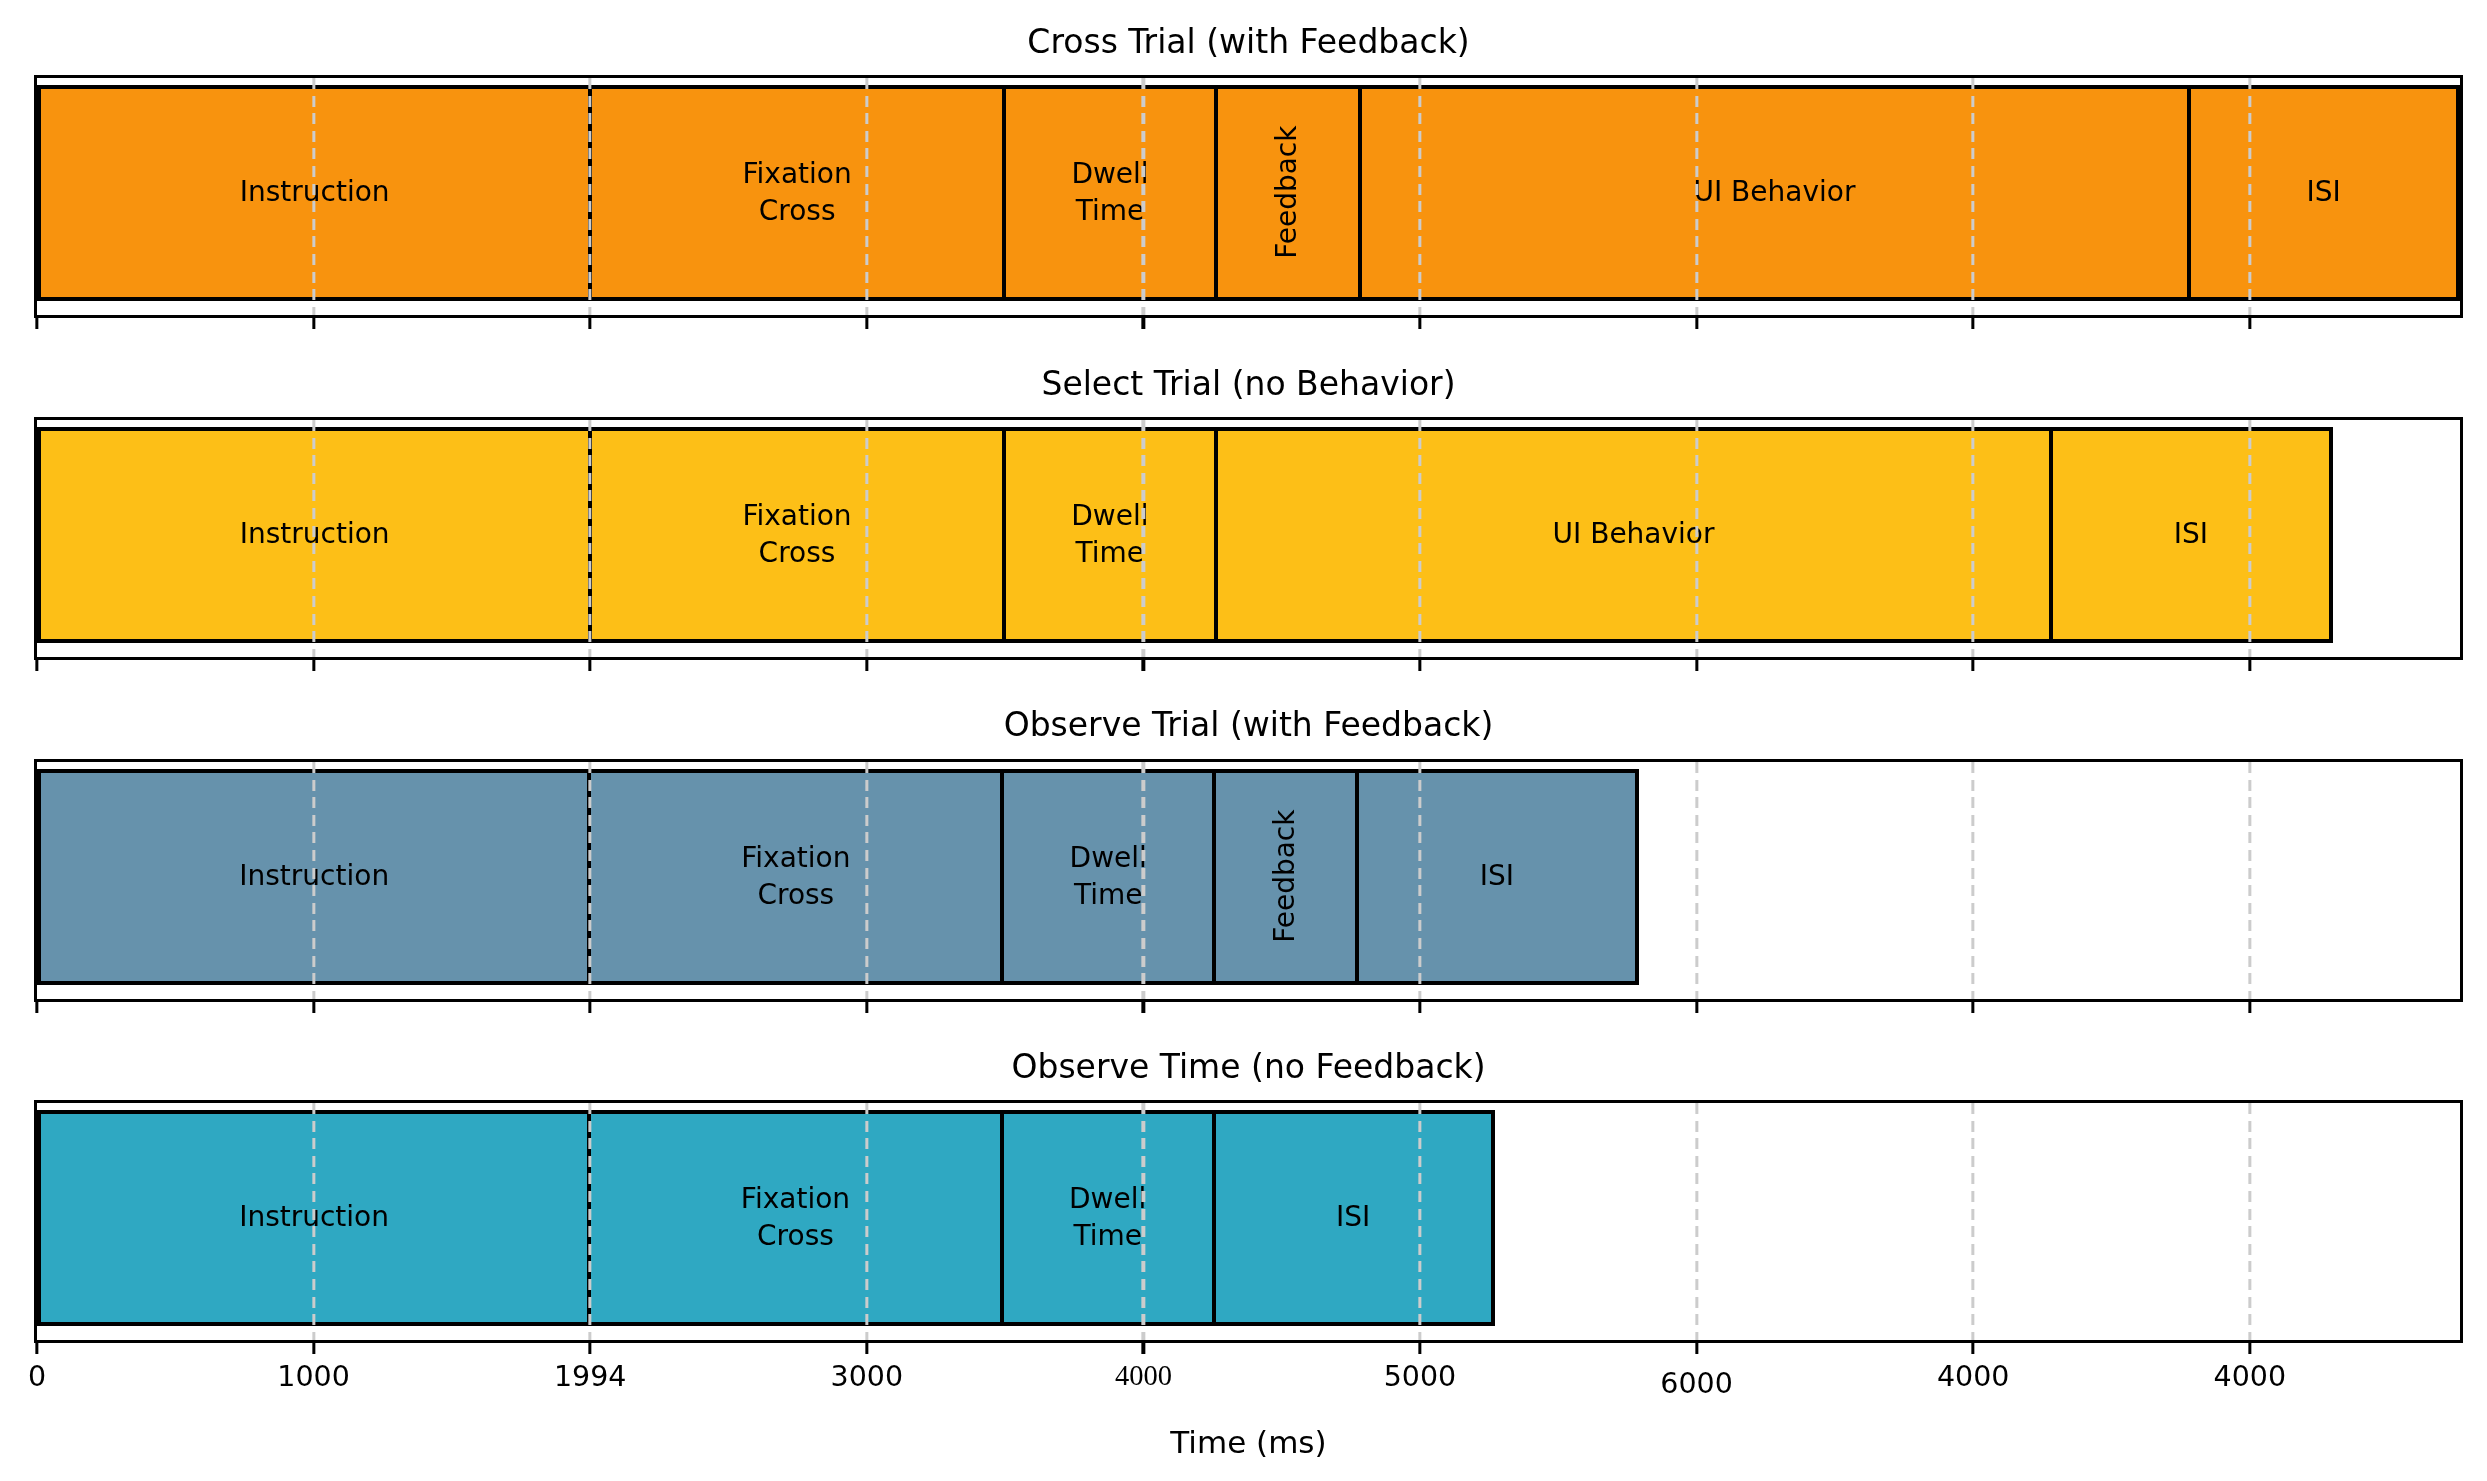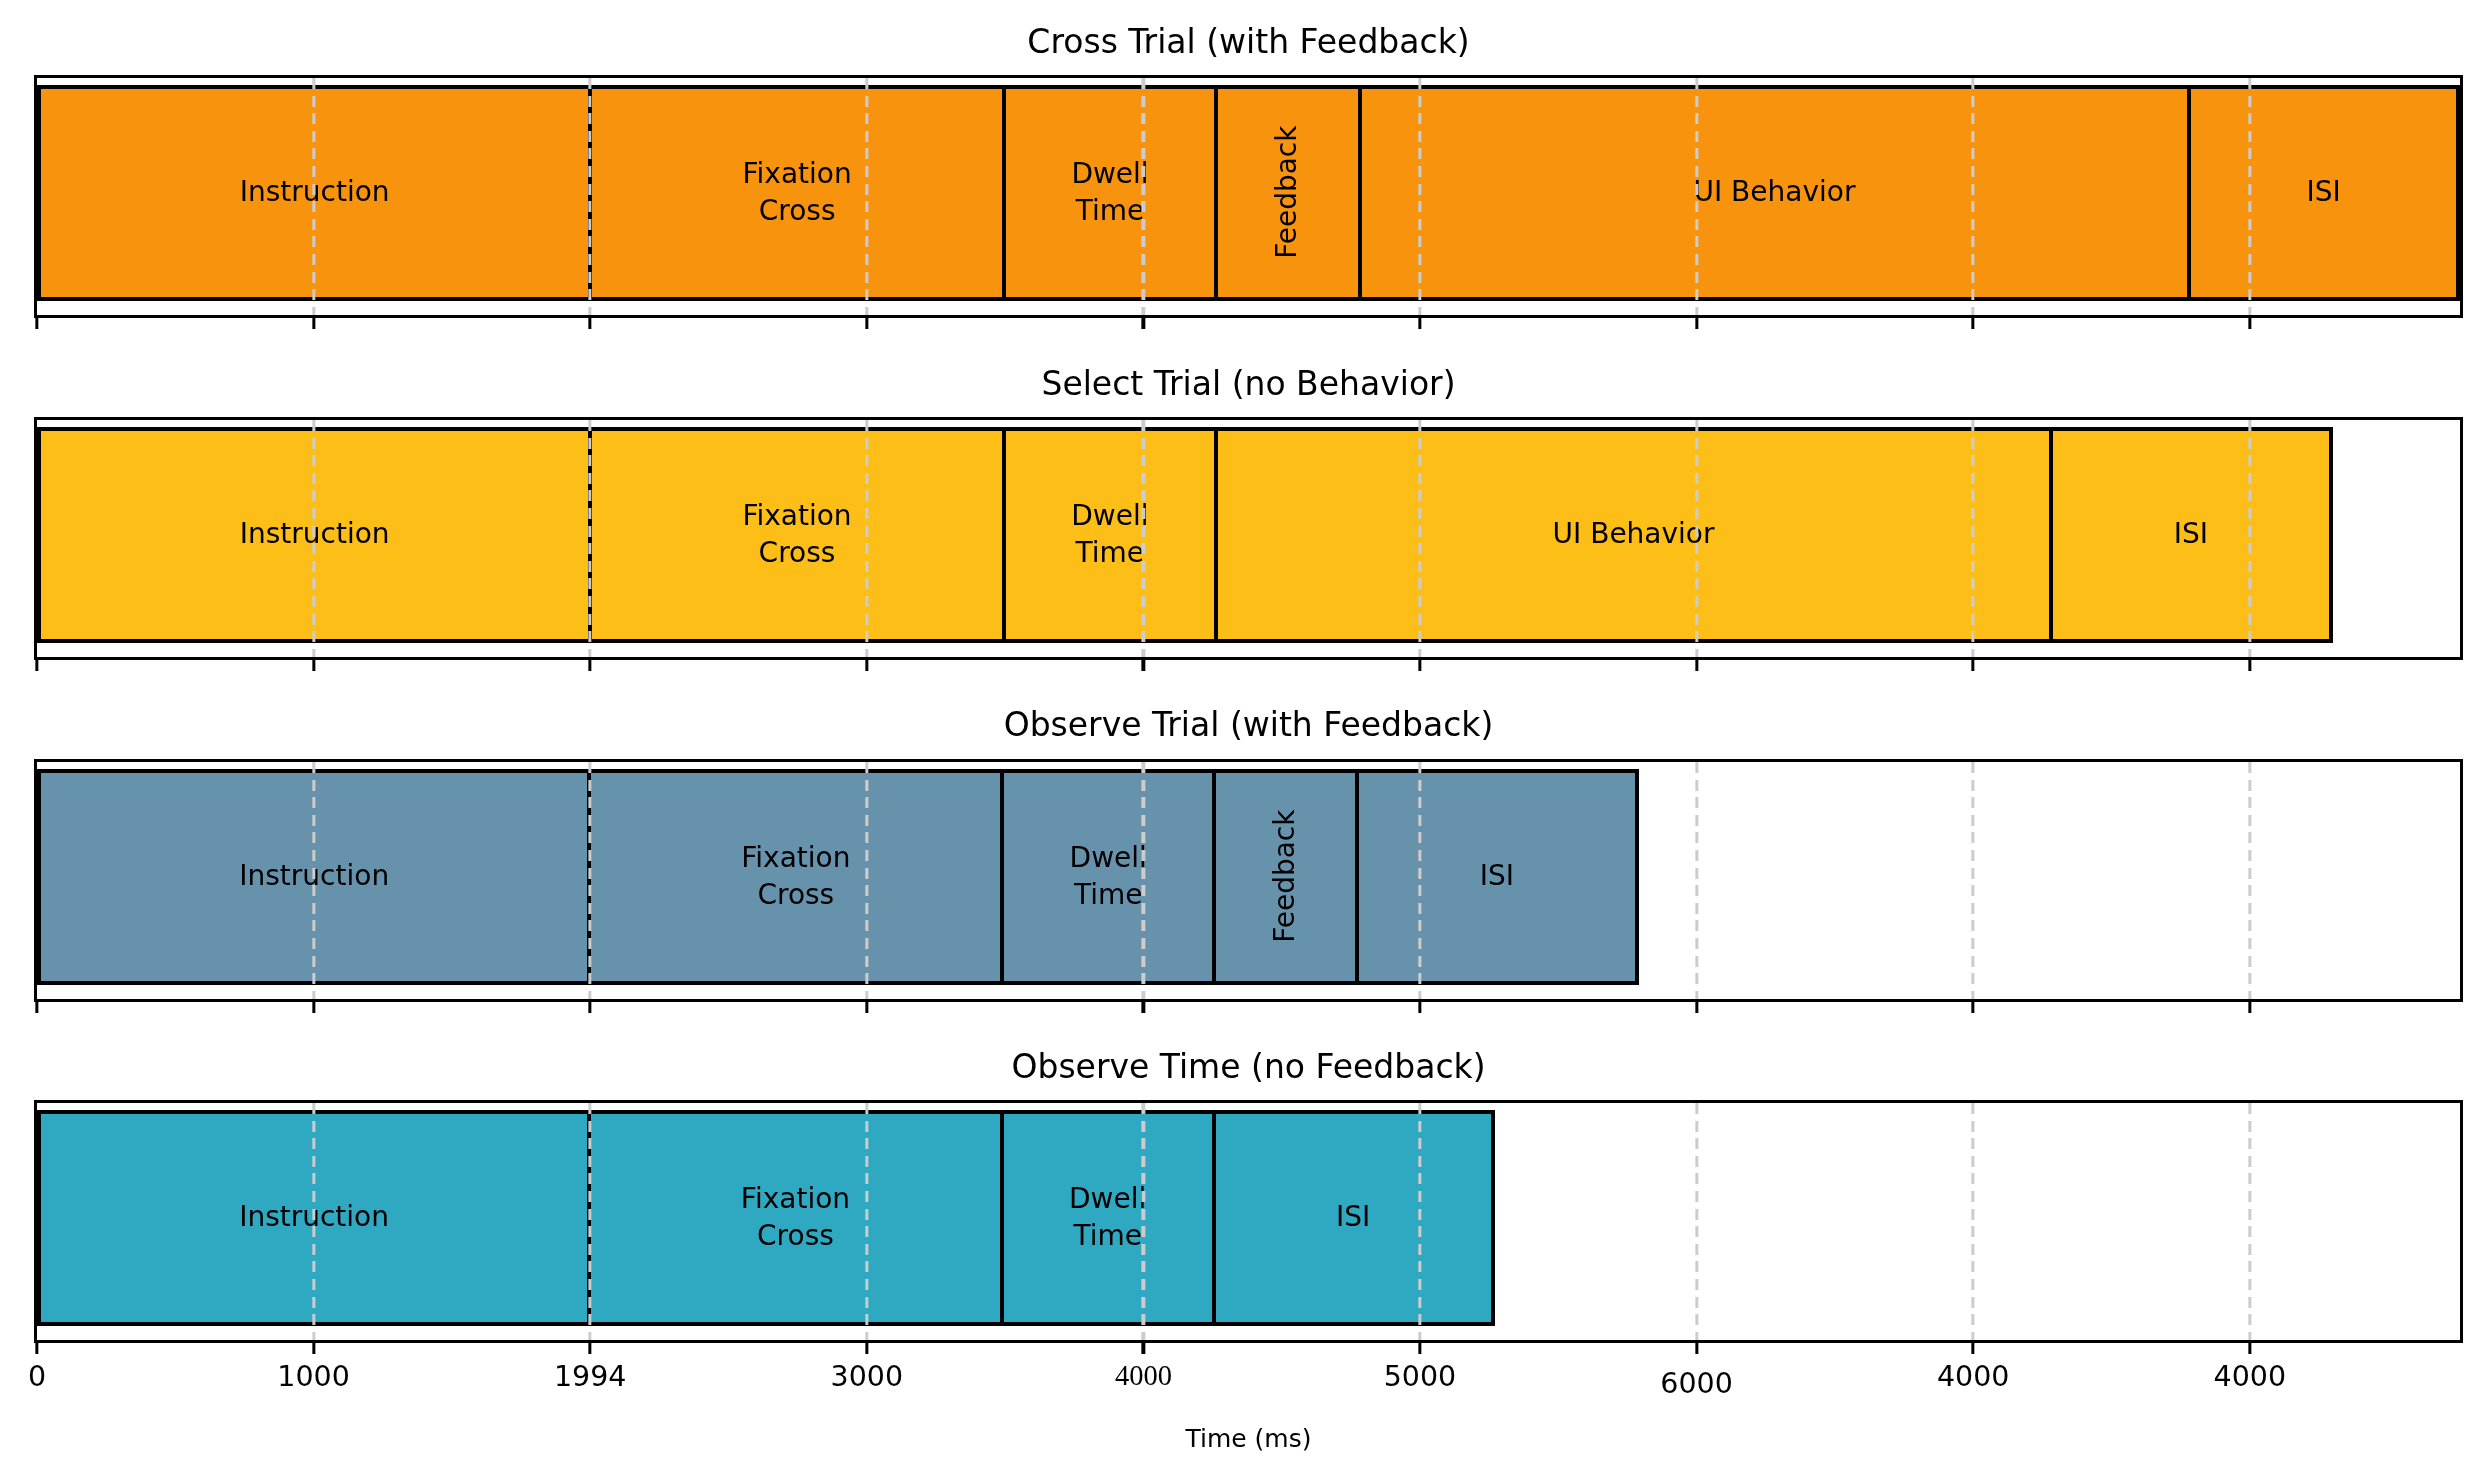--- a/index.html
+++ b/index.html
@@ -37,21 +37,21 @@
   .xtick{
     position:absolute;top:100%;width:3.3px;height:14.2px;background:#000;
     transform:translateX(-50%);
   }
   .xtick-label{
     position:absolute;top:calc(100% + 20px);transform:translateX(-50%);
     font-size:28.5px;white-space:nowrap;
   }
   .xlabel{
     position:absolute;left:34px;width:2429px;top:1424px;text-align:center;
-    font-size:25px;
+    font-size:31px;
   }
 </style>
 </head>
 <body>
 
 <div>
 
   <div class="subplot-title" style="top:20px">Cross Trial (with Feedback)</div>
   <div class="axes" style="top:75px">
       <div class="bar-outline" style="left: 0px; width: 100%; background: rgb(248, 147, 14);">

